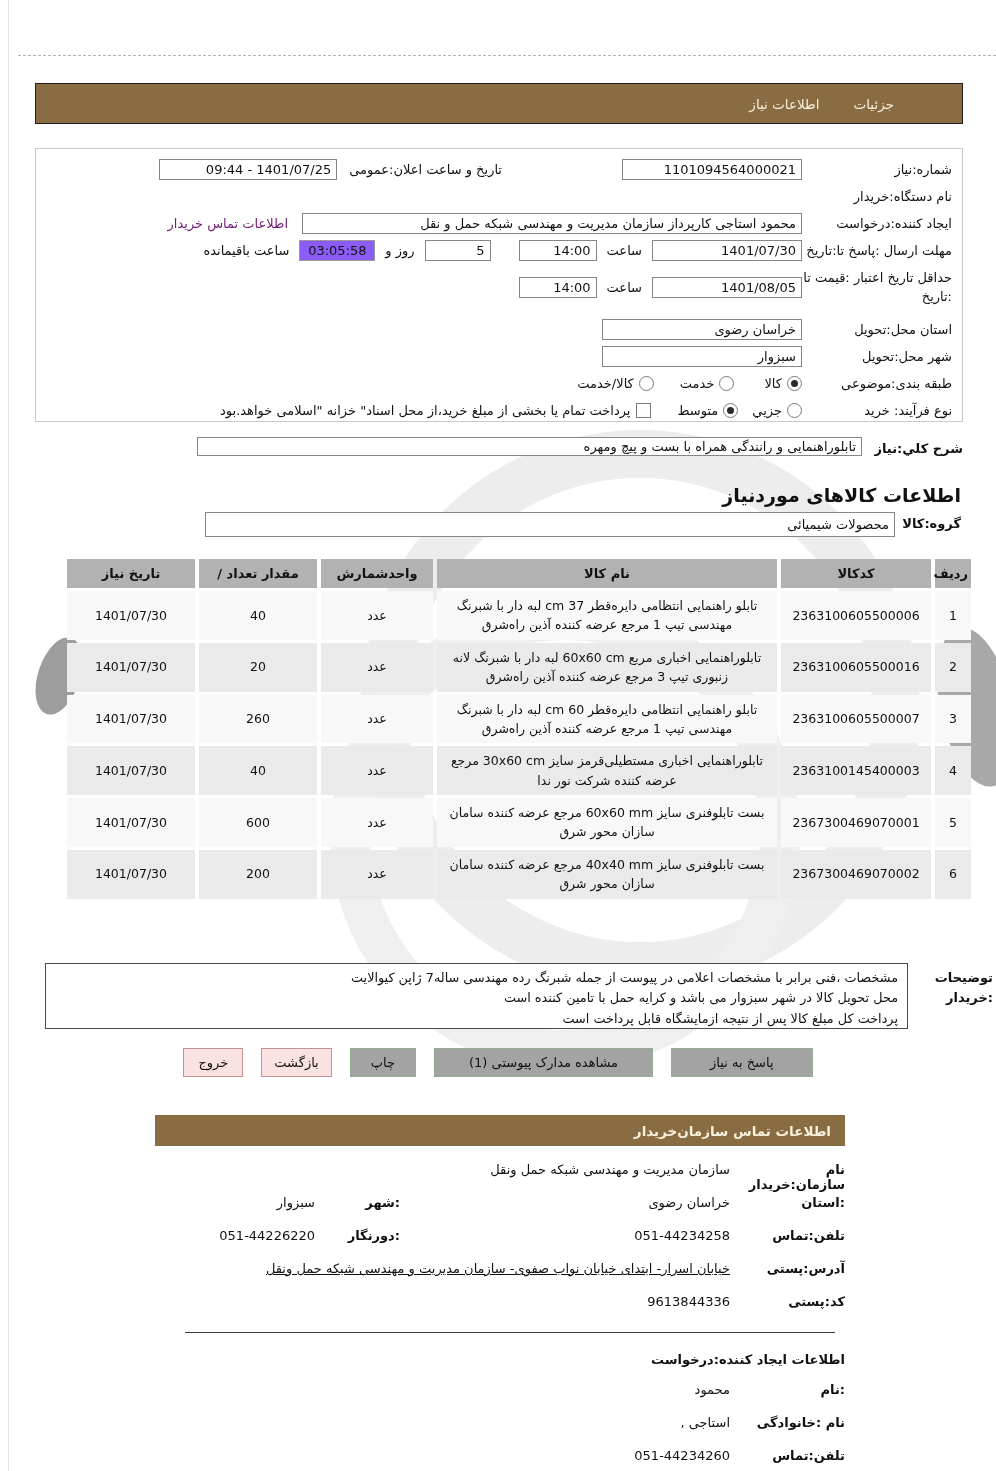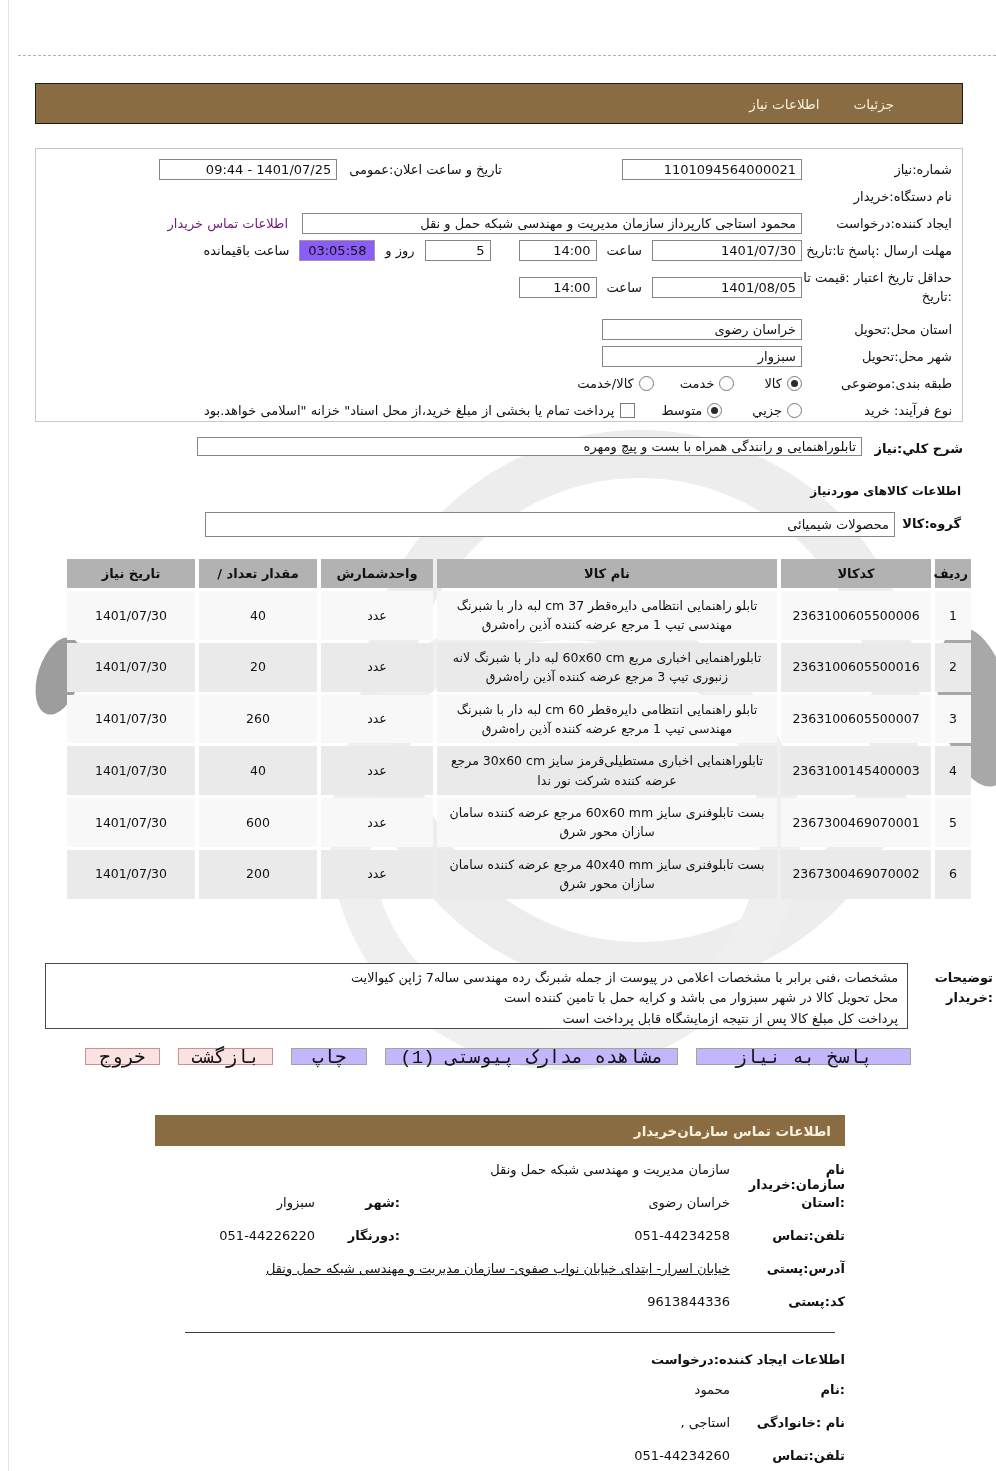--- a/index.html
+++ b/index.html
@@ -30,38 +30,38 @@
   .timerbox{background:#8b5cf6;border:1px solid #9a9a9a;justify-content:center;}
   .link{color:#701a75;cursor:pointer;margin-right:14px;white-space:nowrap;}
   .radio{width:13px;height:13px;border:1px solid #7a7a7a;border-radius:50%;background:#fdfdfd;
          display:inline-block;position:relative;flex-shrink:0;margin-left:5px;}
   .radio.checked::after{content:"";position:absolute;top:3px;left:3px;right:3px;bottom:3px;background:#2b2b2b;border-radius:50%;}
   .checkbox{width:13px;height:13px;border:1px solid #7a7a7a;background:#fdfdfd;display:inline-block;flex-shrink:0;margin-left:6px;}
   .opt{display:flex;align-items:center;margin-left:26px;}
   
   .desc-label{right:33px;top:441px;font-weight:bold;}
   .desc-box{left:197px;right:134px;top:437px;height:19px;}
-  .goods-heading{right:35px;top:484px;font-weight:bold;font-size:12px;}
+  .goods-heading{right:35px;top:484px;font-weight:bold;font-size:19px;}
   .group-label{right:35px;top:516px;font-weight:bold;}
   .group-box{left:205px;right:101px;top:512px;height:25px;}
   
   .items-table{left:63px;top:556px;width:905px;border-collapse:separate;border-spacing:4px 3px;table-layout:fixed;}
   .items-table th{background:#b2b2b2;font-weight:bold;padding:7px 3px;font-size:13px;}
   .items-table td{padding:5px 6px;text-align:center;vertical-align:middle;font-size:12.5px;line-height:1.55;}
   .items-table tr.odd td{background:#f8f8f8;}
   .items-table tr.even td{background:#eaeaea;}
   
   .notes-label{right:3px;top:968px;width:82px;font-weight:bold;line-height:1.5;}
   .notes-box{left:45px;right:88px;top:963px;height:66px;border:1px solid #4a4a4a;background:#fff;
              box-sizing:border-box;padding:4px 9px;line-height:1.6;font-size:12.8px;}
   
   .btn-row{left:0;right:0;top:1048px;display:flex;justify-content:center;gap:18px;}
-  .btn{height:17px;display:flex;align-items:center;justify-content:center;cursor:pointer;
-       font-size:19px;box-sizing:border-box;white-space:nowrap;font-family:Liberation Mono, monospace;}
-  .btn-green{background:#c4b5fd;border:1px solid #94ad94;}
+  .btn{height:29px;display:flex;align-items:center;justify-content:center;cursor:pointer;
+       font-size:13px;box-sizing:border-box;white-space:nowrap;}
+  .btn-green{background:#a3a3a3;border:1px solid #94ad94;}
   .btn-pink{background:#fbe2e2;border:1px solid #c79191;}
   
   .section-bar{left:155px;top:1115px;width:690px;height:31px;background:#8a6c42;display:flex;
                align-items:center;padding-right:14px;box-sizing:border-box;color:#f7f0da;
                font-weight:bold;font-size:13.5px;}
   .contact{left:155px;top:1162px;width:690px;}
   .crow{display:flex;align-items:flex-start;min-height:33px;}
   .clabel{width:115px;flex-shrink:0;font-weight:bold;}
   .cval{width:330px;flex-shrink:0;}
   .clabel2{width:85px;flex-shrink:0;font-weight:bold;}
@@ -168,21 +168,21 @@
         <span>خدمت</span>
       </span>
       <span class="opt">
         <span class="radio"></span>
         <span>کالا/خدمت</span>
       </span>
     </div>
 
     <div class="frow" style="top:249px;height:24px;">
       <span class="flabel">نوع فرآیند: خرید</span>
-      <span class="opt" style="margin-left:30px;">
+      <span class="opt" style="margin-left:14px;">
         <span class="radio"></span>
         <span>جزيي</span>
       </span>
       <span class="opt">
         <span class="radio checked"></span>
         <span>متوسط</span>
       </span>
       <span class="opt" style="margin-left:0;">
         <span class="checkbox"></span>
         <span>پرداخت تمام یا بخشی از مبلغ خرید،از محل اسناد" خزانه "اسلامی خواهد.بود</span>
@@ -274,21 +274,21 @@
 
   <div class="z notes-label">توضیحات :خریدار</div>
   <div class="z notes-box">
     <div>مشخصات ،فنی برابر با مشخصات اعلامی در پیوست از جمله شبرنگ رده مهندسی ساله7 ژاپن کیوالایت</div>
     <div>محل تحویل کالا در شهر سبزوار می باشد و کرایه حمل با تامین کننده است</div>
     <div>پرداخت کل مبلغ کالا پس از نتیجه ازمایشگاه قابل پرداخت است</div>
   </div>
 
   <div class="z btn-row">
     <div class="btn btn-green" style="padding:0 38px;">پاسخ به نیاز</div>
-    <div class="btn btn-green" style="padding:0 14px;">مشاهده مدارک پیوستی (1)</div>
+    <div class="btn btn-green" style="padding:0 34px;">مشاهده مدارک پیوستی (1)</div>
     <div class="btn btn-green" style="padding:0 20px;">چاپ</div>
     <div class="btn btn-pink" style="padding:0 12px;">بازگشت</div>
     <div class="btn btn-pink" style="padding:0 14px;">خروج</div>
   </div>
 
   <div class="z section-bar">اطلاعات تماس سازمان‌خریدار</div>
 
   <div class="z contact">
     <div class="crow">
       <span class="clabel">نام سازمان:خریدار</span>

